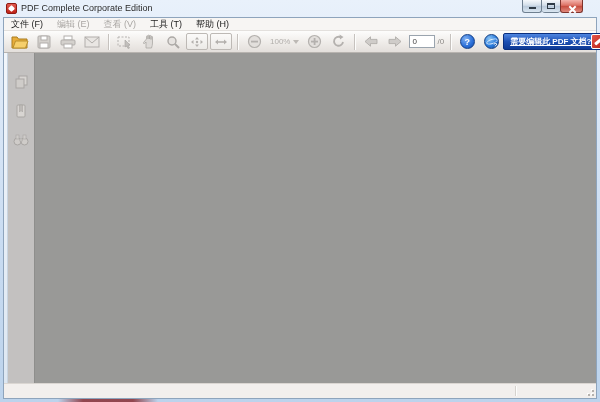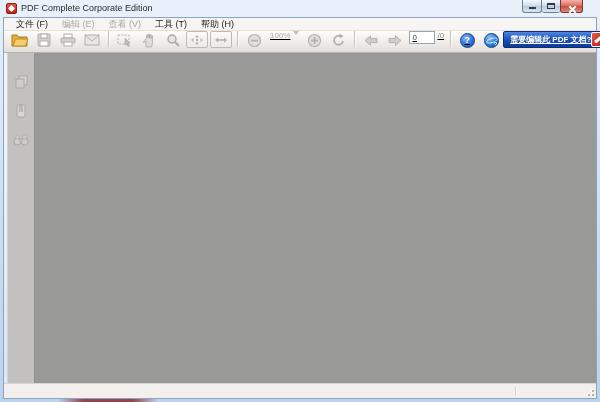--- a/index.html
+++ b/index.html
@@ -41,30 +41,29 @@
   .glyph-close::before, .glyph-close::after {
     content:""; position:absolute; left:4px; top:0; width:2px; height:9px; background:#fff;
   }
   .glyph-close::before { transform:rotate(45deg); }
   .glyph-close::after { transform:rotate(-45deg); }
   
   .app { flex:1 1 auto; display:flex; flex-direction:column; border:1px solid #8ea4bc; background:#fff; min-height:0; }
   
   .menubar {
     height:13px; background:#f7f5f3; border-bottom:1px solid #e3e0dd;
-    display:flex; align-items:center; padding-left:5px; flex:0 0 auto;
+    display:flex; align-items:center; flex:0 0 auto;
   }
   .menu-item { font-size:9px; color:#1c1c1c; padding:0 7px; line-height:13px; white-space:nowrap; }
   .menu-item.disabled { color:#a9a6a3;text-align:center; }
   
   .toolbar {
-    height:22px; flex:0 0 auto; display:flex; align-items:flex-start; padding:0 4px;
+    height:22px; flex:0 0 auto; display:flex; align-items:center; padding:0 4px;
     background: linear-gradient(#fdfdfc, #efece9 55%, #e3dfdb);
     border-bottom:1px solid #b7b3af;
-    text-decoration:underline;
   }
   .tb-btn { width:22px; height:18px; display:flex; align-items:center; justify-content:center; flex:0 0 auto; margin:0 1px; }
   .tb-btn.boxed { border:1px solid #bdb9b5; border-radius:2px; background:linear-gradient(#fbfaf9,#eceae7); width:22px; height:17px; }
   .tb-sep { width:1px; height:16px; background:#c6c2be; margin:0 4px; flex:0 0 auto; box-shadow:1px 0 0 #fdfdfc; }
   .zoom-text { font-size:8px; color:#b1aeab; margin:0 2px 0 4px; white-space:nowrap; }
   .caret-down { width:0; height:0; border-left:3px solid transparent; border-right:3px solid transparent; border-top:4px solid #bdb9b5; margin:0 3px 0 1px; }
   .page-input {
     width:26px; height:13px; font-size:8px; font-family:"Liberation Sans",sans-serif;
     border:1px solid #9aa4ae; background:#fff; color:#444; padding:0 2px; margin:0 2px;
   }

